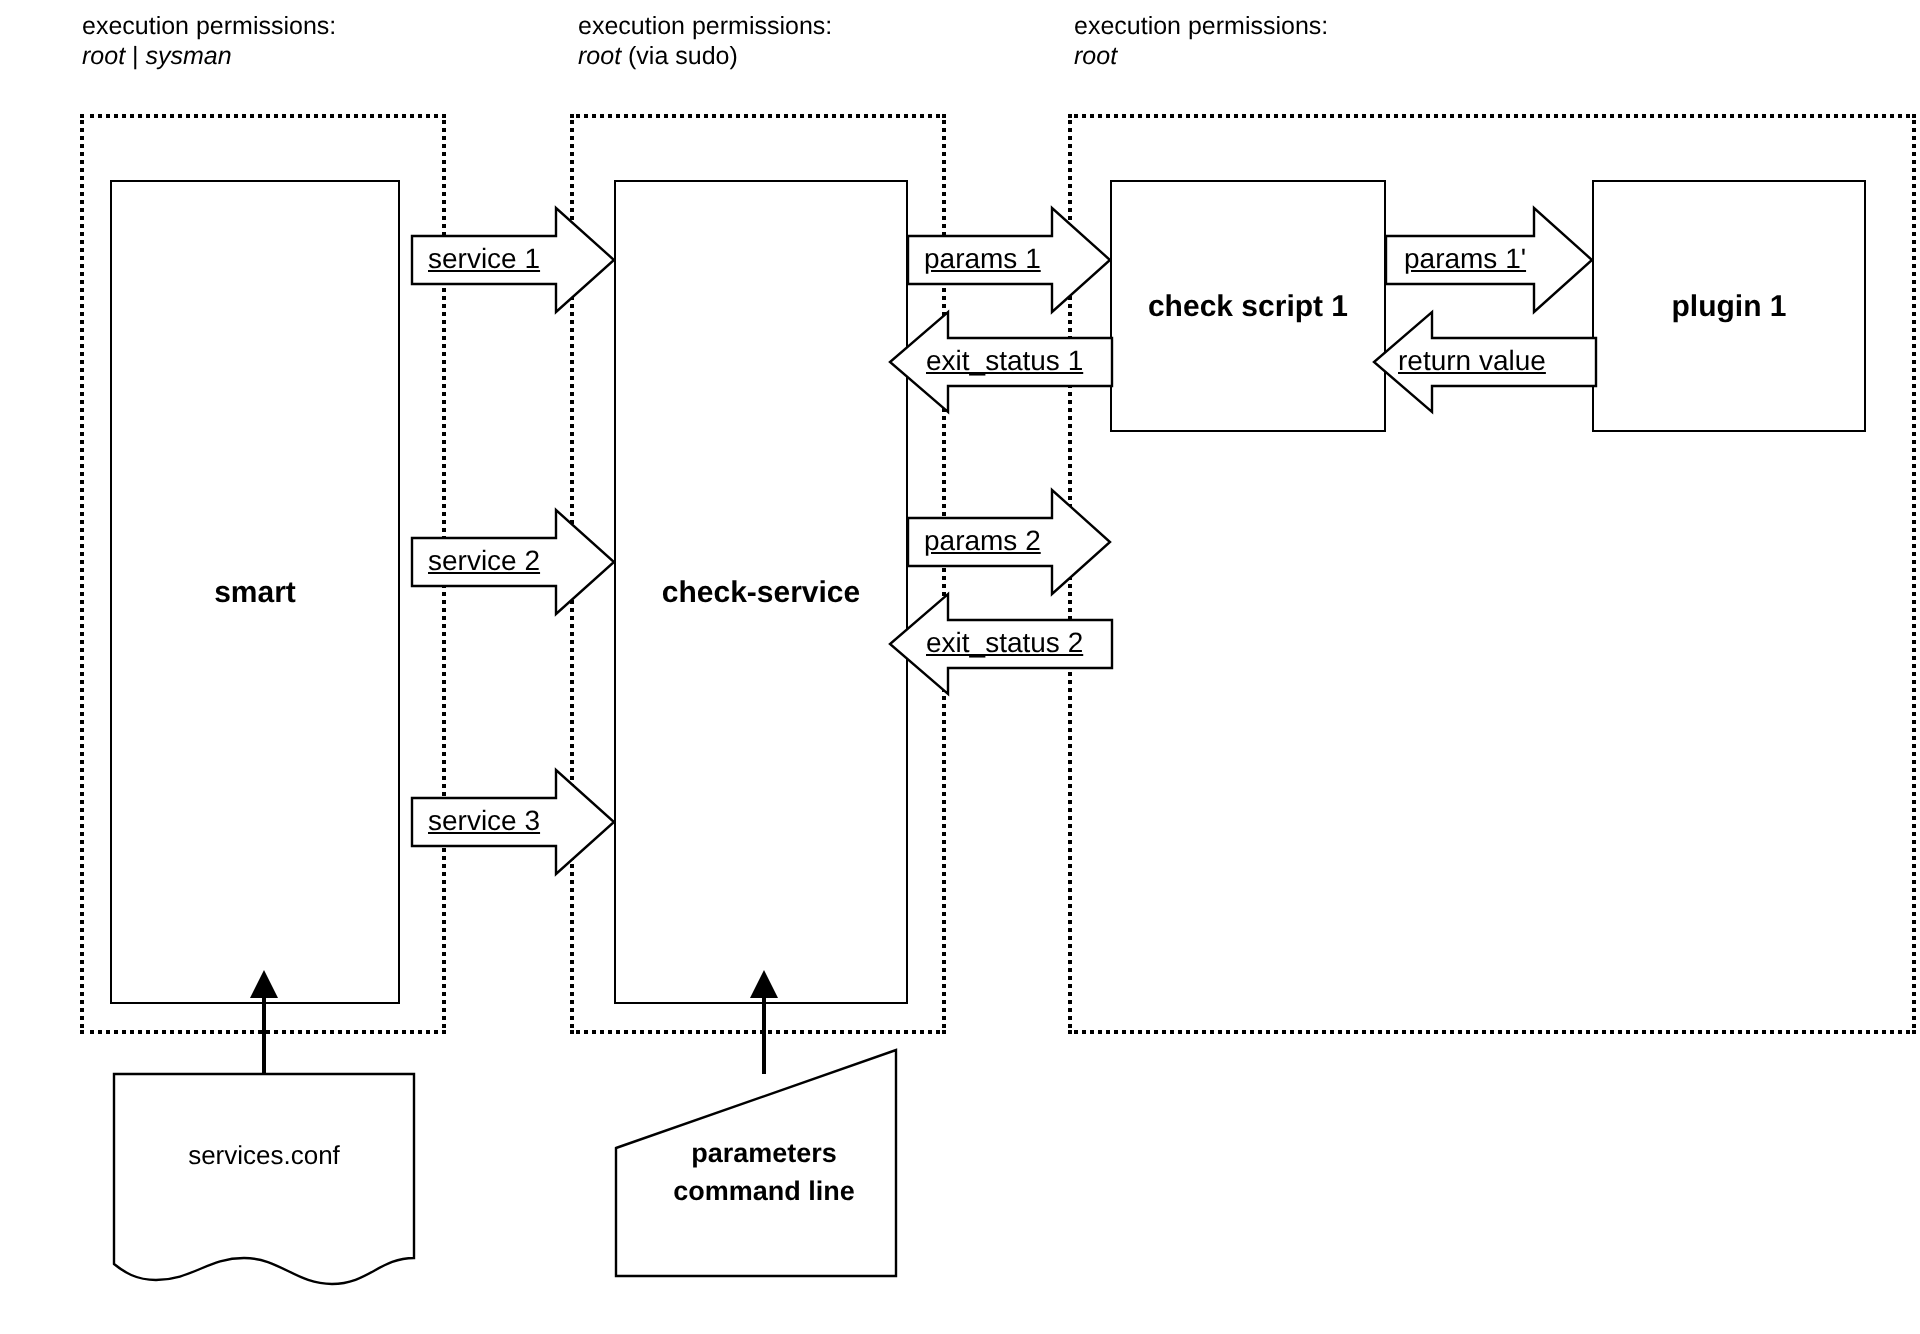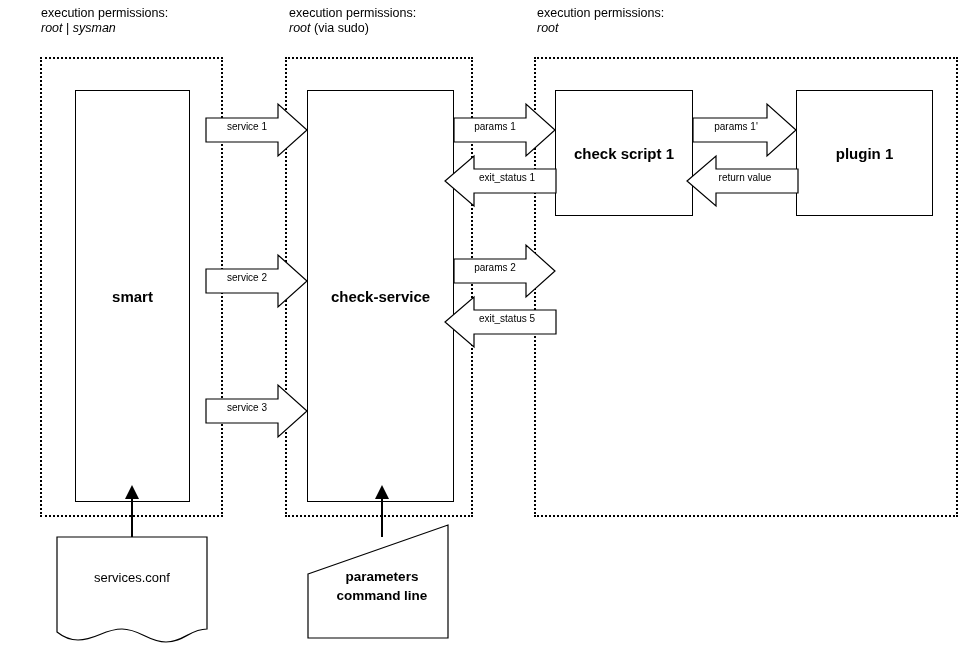--- a/index.html
+++ b/index.html
@@ -43,24 +43,25 @@
     display: flex;
     align-items: center;
     justify-content: center;
     font-weight: bold;
     font-size: 15px;
     text-align: center;
   }
 
   
   .arrow-label {
-    font-size: 10px;
+    font-size: 14px;
     white-space: nowrap;
     background: transparent;
-    text-align: center;
+    text-align: left;
+    text-decoration: underline;
   }
 
   
   .doc-shape-text {
     font-size: 13px;
     line-height: 17px;
     text-align: center;
     white-space: nowrap;
   }
 
@@ -92,21 +93,21 @@
 
   <div class="abs zone-caption" style="left:522px; top:6px;">
     <div>execution permissions:</div>
     <div><span class="ital">root</span></div>
   </div>
 
   <div class="abs zone-box" style="left:25px; top:57px; width:183px; height:460px;"></div>
   <div class="abs zone-box" style="left:270px; top:57px; width:188px; height:460px;"></div>
   <div class="abs zone-box" style="left:519px; top:57px; width:424px; height:460px;"></div>
 
-  <div class="abs proc-box" style="left:60px; top:90px; width:115px; height:412px;">
+  <div class="abs proc-box" style="left:40px; top:90px; width:145px; height:412px;">
     <span>smart</span>
   </div>
 
   <div class="abs proc-box" style="left:292px; top:90px; width:147px; height:412px;">
     <span>check-service</span>
   </div>
 
   <div class="abs proc-box" style="left:540px; top:90px; width:138px; height:126px;">
     <span>check script 1</span>
   </div>
@@ -156,21 +157,21 @@
       <polygon points="0,14 72,14 72,0 101,26 72,52 72,38 0,38" fill="#ffffff" stroke="#000000" stroke-width="1.2"></polygon>
     </svg>
   </div>
   <div class="abs arrow-label" style="left:447px; top:262px; width:66px;">params 2</div>
 
   <div class="abs" style="left:430px; top:297px;">
     <svg width="112" height="50" viewBox="0 0 112 50">
       <polygon points="111,13 29,13 29,0 0,25 29,50 29,37 111,37" fill="#ffffff" stroke="#000000" stroke-width="1.2"></polygon>
     </svg>
   </div>
-  <div class="abs arrow-label" style="left:448px; top:313px; width:88px;">exit_status 5</div>
+  <div class="abs arrow-label" style="left:448px; top:313px; width:88px;">exit_status 2</div>
 
   <div class="abs" style="left:678px; top:104px;">
     <svg width="104" height="52" viewBox="0 0 104 52">
       <polygon points="0,14 74,14 74,0 103,26 74,52 74,38 0,38" fill="#ffffff" stroke="#000000" stroke-width="1.2"></polygon>
     </svg>
   </div>
   <div class="abs arrow-label" style="left:687px; top:121px; width:68px;">params 1'</div>
 
   <div class="abs" style="left:672px; top:156px;">
     <svg width="112" height="50" viewBox="0 0 112 50">

